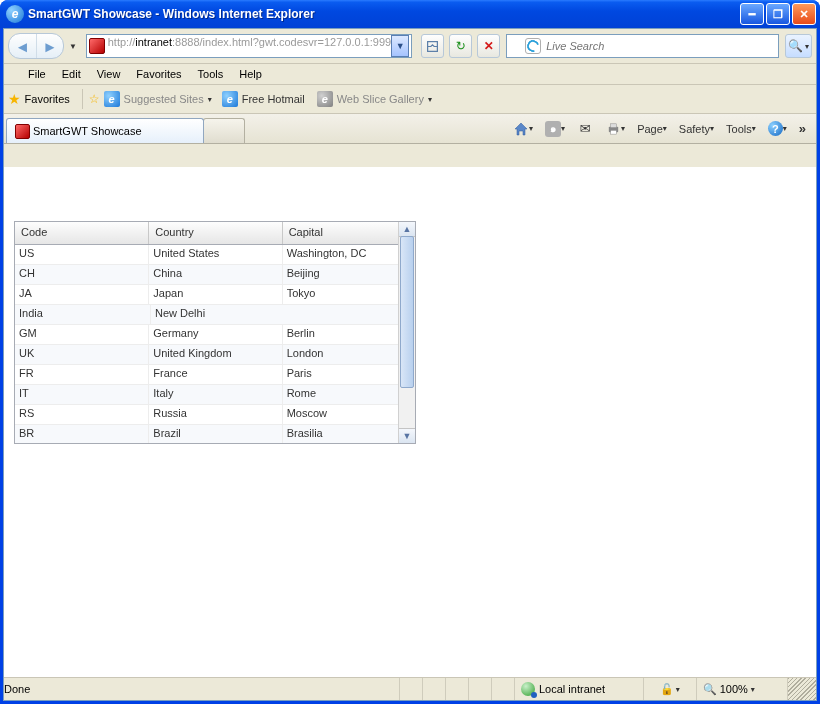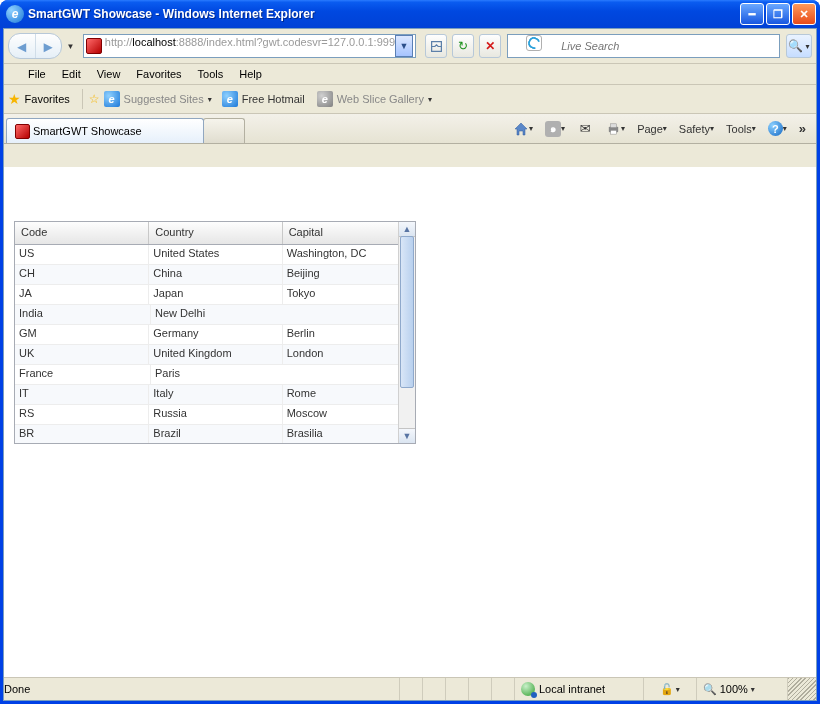--- a/index.html
+++ b/index.html
@@ -18,21 +18,21 @@
   .navbtn+.navbtn{border-left:1px solid #d0dde8;}
   .addrbar{flex:1;display:flex;align-items:center;background:#fff;border:1px solid #7b9ebd;height:22px;margin:0 4px;padding:0 2px;}
   .red-cube{width:14px;height:14px;background:linear-gradient(135deg,#ff6a6a,#b50000);border:1px solid #800000;border-radius:2px;margin-right:3px;}
   .url{flex:1;background:transparent;border:0;outline:none;height:20px;font-size:11px;color:#000;white-space:nowrap;overflow:hidden;}
   .url .gh{color:#9a9a9a;}
   .addr-dd{width:16px;height:20px;background:linear-gradient(to bottom,#dce8ff,#a6c4ff);border:1px solid #5a7fb4;display:flex;align-items:center;justify-content:center;color:#2b4f89;font-size:9px;}
   .sqbtn{width:22px;height:22px;border:1px solid #b7c8d8;background:linear-gradient(to bottom,#fefefe,#e8e8e0);border-radius:3px;display:flex;align-items:center;justify-content:center;margin-left:3px;font-size:12px;}
   .sqbtn.green{color:#1a8f1a;}
   .sqbtn.red{color:#d41a1a;font-weight:bold;}
   .sqbtn.gray{color:#225fa6;}
-  .searchbar{flex:0 0 235px;display:flex;background:#fff;border:1px solid #7b9ebd;height:22px;margin-left:4px;padding:0 18px;gap:14px;}
+  .searchbar{flex:0 0 235px;display:flex;align-items:center;background:#fff;border:1px solid #7b9ebd;height:22px;margin-left:4px;padding:0 18px;}
   .bing{width:14px;height:14px;border-radius:3px;background:#fff;border:1px solid #b0b0b0;display:flex;align-items:center;justify-content:center;margin-right:3px;}
   .bing::after{content:"";width:8px;height:8px;border:2px solid #2aa0da;border-radius:50%;border-right-color:transparent;transform:rotate(30deg);}
   .searchinput{flex:1;border:0;outline:none;height:20px;font-size:11px;color:#888;font-style:italic;}
   .magbtn{width:26px;height:22px;border:1px solid #b7c8d8;background:linear-gradient(to bottom,#eaf3ff,#c6ddff);border-radius:3px;display:flex;align-items:center;justify-content:center;margin-left:4px;color:#2b5fa0;font-size:12px;}
   .dd{font-size:8px;color:#333;margin-left:2px;}
   .menurow{height:20px;border-bottom:1px solid #cac6b6;padding:0 16px;gap:0;}
   .menuitem{padding:2px 8px;color:#000;}
   .toolrow{height:28px;border-bottom:1px solid #cac6b6;padding:0 4px;gap:2px;}
   .star{color:#f7b500;font-size:14px;margin-right:2px;}
   .fav-lbl{margin-right:6px;}
@@ -106,21 +106,21 @@
         <div class="navbtn">◄</div>
         <div class="navbtn">►</div>
       </div>
       <div class="navbtn" style="width:14px">
           <span class="chev">▼</span>
         </div>
 
       <div class="addrbar">
         <div class="red-cube"></div>
         <div class="url">
-          <span class="gh">http://</span><span style="color:#000">localhost</span><span class="gh">:8888/index.html?gwt.codesvr=127.0.0.1:999</span>
+          <span class="gh">http://</span><span style="color:#000">intranet</span><span class="gh">:8888/index.html?gwt.codesvr=127.0.0.1:999</span>
         </div>
         <div class="addr-dd">▼</div>
       </div>
 
       <div class="sqbtn gray">
         <svg width="13" height="13" viewBox="0 0 16 16">
             <rect x="2" y="2" width="12" height="12" fill="none" stroke="#5c7fa8" stroke-width="1.5"></rect>
             <path d="M2 8 h4 l2 -2 l2 2 h4" fill="none" stroke="#5c7fa8" stroke-width="1.5"></path>
           </svg>
       </div>
@@ -244,20 +244,21 @@
               <div class="gcell c-code">GM</div>
               <div class="gcell c-country">Germany</div>
               <div class="gcell c-capital" style="border-right: none;">Berlin</div>
             </div>
             <div class="grow alt">
               <div class="gcell c-code">UK</div>
               <div class="gcell c-country">United Kingdom</div>
               <div class="gcell c-capital" style="border-right: none;">London</div>
             </div>
             <div class="grow">
+              <div class="gcell c-code">FR</div>
               <div class="gcell c-country">France</div>
               <div class="gcell c-capital" style="border-right: none;">Paris</div>
             </div>
             <div class="grow alt">
               <div class="gcell c-code">IT</div>
               <div class="gcell c-country">Italy</div>
               <div class="gcell c-capital" style="border-right: none;">Rome</div>
             </div>
             <div class="grow">
               <div class="gcell c-code">RS</div>

